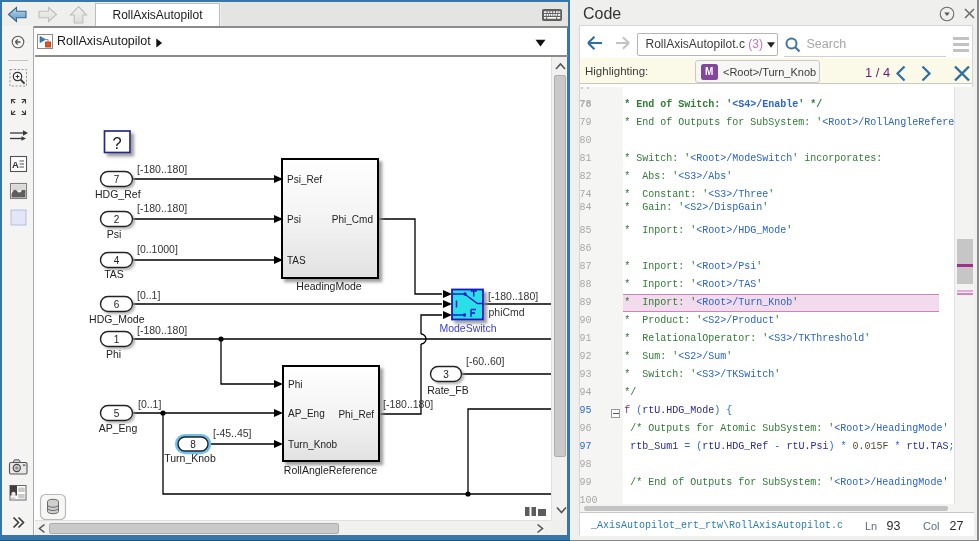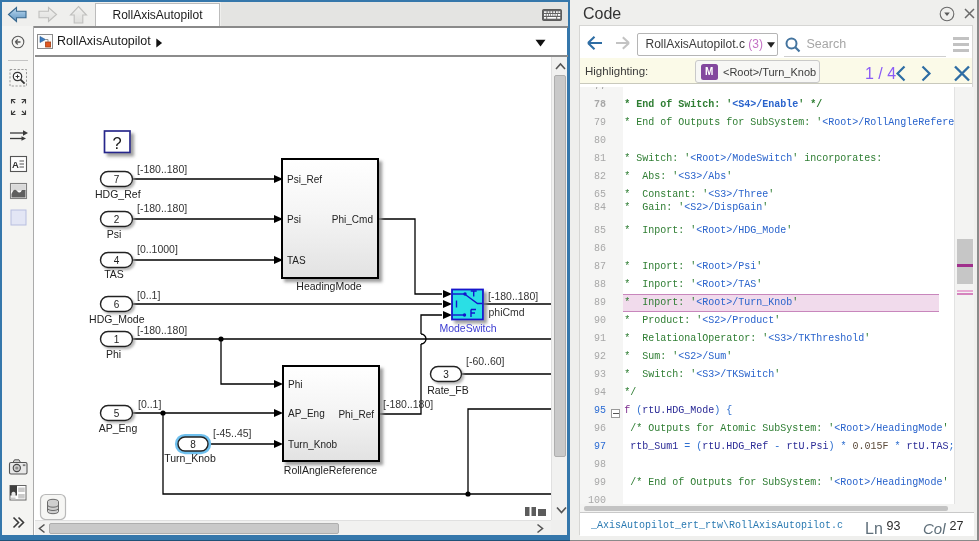--- a/index.html
+++ b/index.html
@@ -39,21 +39,21 @@
   .hlbar { position:absolute; left:0; top:32px; width:100%; height:26px; background:#fbfae8;
     border-bottom:1px solid #c9c9bc; }
   #codearea { position:absolute; left:0; top:60.5px; width:394.5px; height:417.5px; overflow:hidden;
     background:#fff; font-family:"Liberation Mono", monospace; font-size:10px; line-height:18px; }
   #gutter { position:absolute; left:0; top:0; width:43.5px; height:100%; background:#f5f5f4; }
   #csb { position:absolute; right:0; top:0; width:20px; height:100%; background:#f3f3f2; border-left:1px solid #e2e2e2;}
   #chsb { position:absolute; left:0; top:478px; width:394.5px; height:8px; background:#f3f3f2; }
   #statusbar { position:absolute; left:0; top:486px; width:394.5px; height:24px; background:#fff;
     border-top:1px solid #c9c9c9; font-size:12px; }
   .cl { position:absolute; left:0; width:100%; height:18px; white-space:pre; }
-  .ln { position:absolute; left:0; width:26.5px; text-align:right; color:#a8a8a8; }
+  .ln { position:absolute; left:0; width:26.5px; text-align:left; color:#a8a8a8; }
   .lnb { color:#2b6cd4; }
   .ct { position:absolute; left:44.8px; }
   .g { color:#2e7d32; } .b { color:#2963cc; } .i { color:#2a2a96; }
   .o { color:#2e6fd0; } .n { color:#5b4a3a; } .k { color:#7c2d8e; }
 </style>
 </head>
 <body>
 <div id="root">
 
   <div class="abs bluebar" style="left:0;top:0;width:570px;height:2px;"></div>
@@ -379,38 +379,38 @@
         <div style="position:absolute;left:373px;top:11px;width:16px;height:2.6px;background:#c2c2c2;"></div>
         <div style="position:absolute;left:373px;top:17px;width:16px;height:2.6px;background:#c2c2c2;"></div>
         <div style="position:absolute;left:373px;top:23px;width:16px;height:2.6px;background:#c2c2c2;"></div>
       </div>
       <div class="hlbar">
         <div style="position:absolute;left:5.5px;top:7px;font-size:11.5px;color:#3c3c3c;">Highlighting:</div>
         <div style="position:absolute;left:115px;top:2px;width:125px;height:22.5px;background:#f7f7f5;border:1px solid #c9c9c9;border-radius:3px;"></div>
         <div style="position:absolute;left:121.5px;top:6px;width:16.5px;height:15.5px;background:#83479e;border-radius:2.5px;color:#fff;
           font-size:10px;font-weight:bold;text-align:center;line-height:15.5px;">M</div>
         <div style="position:absolute;left:143.5px;top:8px;font-size:11px;color:#3c3c3c;">&lt;Root&gt;/Turn_Knob</div>
-        <div style="position:absolute;left:285.5px;top:7px;font-size:16px;color:#8b5cf6;">1 / 4</div>
+        <div style="position:absolute;left:285.5px;top:7px;font-size:13px;color:#701a75;">1 / 4</div>
         <svg style="position:absolute;left:313px;top:6.5px;" width="80" height="17" viewBox="0 0 80 17">
           <path d="M11.5 1.5 L4.5 8.5 L11.5 15.5" stroke="#2e6da4" stroke-width="2.2" fill="none"></path>
           <path d="M29.5 1.5 L36.5 8.5 L29.5 15.5" stroke="#2e6da4" stroke-width="2.2" fill="none"></path>
           <path d="M62 1.5 L76 15.5 M76 1.5 L62 15.5" stroke="#2e6da4" stroke-width="2.4" fill="none"></path>
         </svg>
       </div>
       <div id="codearea">
         <div id="gutter"></div>
         <div style="position:absolute;left:43.5px;top:207px;width:316px;height:18px;background:#f1dbec;border-top:1px solid #c886bc;border-bottom:1px solid #c886bc;"></div>
         <div id="clines">
 <div class="cl" style="top:-9px;"><span class="ln">77</span></div>
 <div class="cl" style="top:9px;font-weight:bold;"><span class="ln">78</span><span class="ct"><span class="g">* End of Switch: '</span><span class="b">&lt;S4&gt;/Enable</span><span class="g">' */</span></span></div>
 <div class="cl" style="top:27px;"><span class="ln">79</span><span class="ct"><span class="g">* End of Outputs for SubSystem: '</span><span class="b">&lt;Root&gt;/RollAngleReference</span><span class="g">' */</span></span></div>
 <div class="cl" style="top:45px;"><span class="ln">80</span></div>
 <div class="cl" style="top:63px;"><span class="ln">81</span><span class="ct"><span class="g">* Switch: '</span><span class="b">&lt;Root&gt;/ModeSwitch</span><span class="g">' incorporates:</span></span></div>
 <div class="cl" style="top:81px;"><span class="ln">82</span><span class="ct"><span class="g">*  Abs: '</span><span class="b">&lt;S3&gt;/Abs</span><span class="g">'</span></span></div>
-<div class="cl" style="top:99px;"><span class="ln">65</span><span class="ct"><span class="g">*  Constant: '</span><span class="b">&lt;S3&gt;/Three</span><span class="g">'</span></span></div>
+<div class="cl" style="top:99px;"><span class="ln">74</span><span class="ct"><span class="g">*  Constant: '</span><span class="b">&lt;S3&gt;/Three</span><span class="g">'</span></span></div>
 <div class="cl" style="top:112px;"><span class="ln">84</span><span class="ct"><span class="g">*  Gain: '</span><span class="b">&lt;S2&gt;/DispGain</span><span class="g">'</span></span></div>
 <div class="cl" style="top:135px;"><span class="ln">85</span><span class="ct"><span class="g">*  Inport: '</span><span class="b">&lt;Root&gt;/HDG_Mode</span><span class="g">'</span></span></div>
 <div class="cl" style="top:153px;"><span class="ln">86</span></div>
 <div class="cl" style="top:171px;"><span class="ln">87</span><span class="ct"><span class="g">*  Inport: '</span><span class="b">&lt;Root&gt;/Psi</span><span class="g">'</span></span></div>
 <div class="cl" style="top:189px;"><span class="ln">88</span><span class="ct"><span class="g">*  Inport: '</span><span class="b">&lt;Root&gt;/TAS</span><span class="g">'</span></span></div>
 <div class="cl" style="top:207px;font-family:Liberation Mono, monospace;"><span class="ln">89</span><span class="ct"><span class="g">*  Inport: '</span><span class="b">&lt;Root&gt;/Turn_Knob</span><span class="g">'</span></span></div>
 <div class="cl" style="top:225px;"><span class="ln">90</span><span class="ct"><span class="g">*  Product: '</span><span class="b">&lt;S2&gt;/Product</span><span class="g">'</span></span></div>
 <div class="cl" style="top:243px;"><span class="ln">91</span><span class="ct"><span class="g">*  RelationalOperator: '</span><span class="b">&lt;S3&gt;/TKThreshold</span><span class="g">'</span></span></div>
 <div class="cl" style="top:261px;"><span class="ln">92</span><span class="ct"><span class="g">*  Sum: '</span><span class="b">&lt;S2&gt;/Sum</span><span class="g">'</span></span></div>
 <div class="cl" style="top:279px;"><span class="ln">93</span><span class="ct"><span class="g">*  Switch: '</span><span class="b">&lt;S3&gt;/TKSwitch</span><span class="g">'</span></span></div>
@@ -429,20 +429,20 @@
           <div style="position:absolute;left:2px;top:177px;width:15.5px;height:3.5px;background:#a0308c;"></div>
           <div style="position:absolute;left:2px;top:203px;width:15.5px;height:2.5px;background:#e8aad4;"></div>
           <div style="position:absolute;left:2px;top:206px;width:15.5px;height:2.5px;background:#d583be;"></div>
         </div>
       </div>
       <div id="chsb">
         <div style="position:absolute;left:4.5px;top:1.5px;width:364px;height:5px;background:#c3c3c3;border-radius:2px;"></div>
       </div>
       <div id="statusbar">
         <div style="position:absolute;left:11.5px;top:7px;color:#2a7ab2;font-family:'Liberation Mono',monospace;font-size:10px;text-align:center;">_AxisAutopilot_ert_rtw\RollAxisAutopilot.c</div>
-        <div style="position:absolute;left:285.5px;top:7px;color:#5f6f7a;font-size:16px;">Ln</div>
+        <div style="position:absolute;left:285.5px;top:7px;color:#5f6f7a;font-size:11px;">Ln</div>
         <div style="position:absolute;left:307px;top:5.5px;color:#2b2b2b;font-size:12.5px;">93</div>
-        <div style="position:absolute;left:343.5px;top:7px;color:#5f6f7a;font-size:15px;font-style:italic;">Col</div>
+        <div style="position:absolute;left:343.5px;top:7px;color:#5f6f7a;font-size:11px;">Col</div>
         <div style="position:absolute;left:370px;top:5.5px;color:#2b2b2b;font-size:12.5px;">27</div>
       </div>
     </div>
   </div>
 </div>
 
 </body></html>

